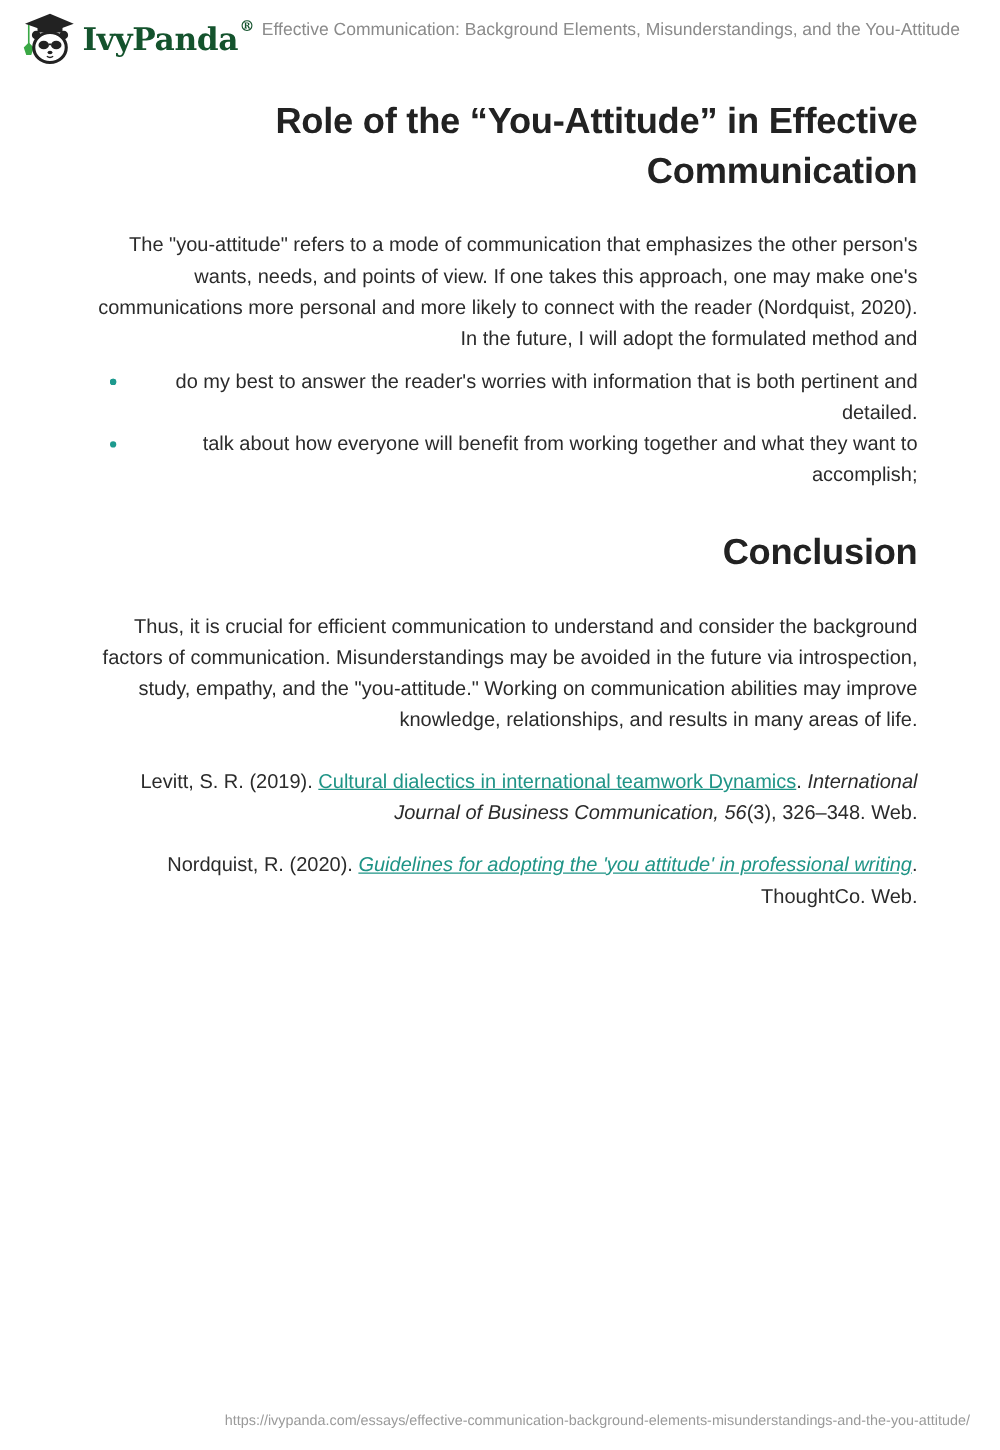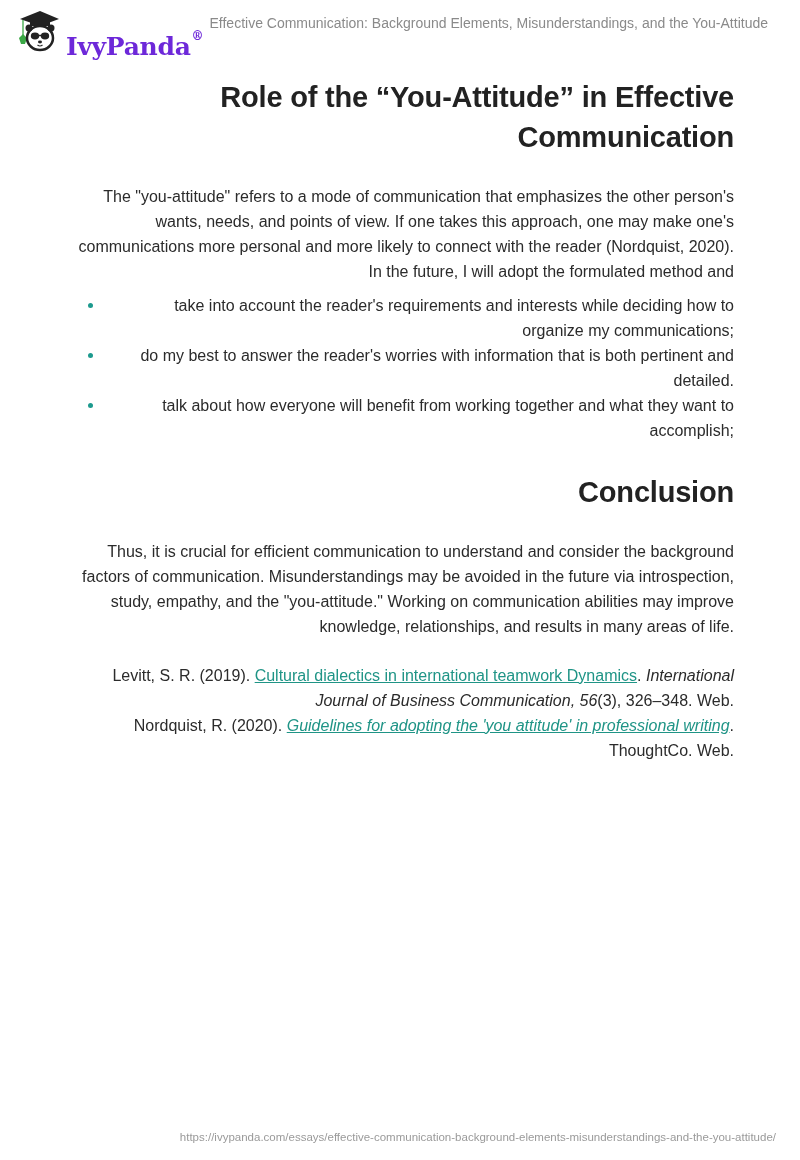--- a/index.html
+++ b/index.html
@@ -27,25 +27,25 @@
       top: 8px;
       display: flex;
       align-items: center;
       height: 44px;
     }
     .logo svg { display: block; }
     .logo-text {
       font-family: "DejaVu Serif", "Liberation Serif", serif;
       font-weight: bold;
       font-size: 25px;
-      color: #6d28d9;
+      color: #14532d;
       margin-left: 6px;
       letter-spacing: -0.3px;
       position: relative;
-      top: 16px;
+      top: 1px;
     }
     .logo-reg {
       font-size: 12px;
       vertical-align: top;
       position: relative;
       top: -3px;
       margin-left: 1px;
     }
     .header-title {
       position: absolute;
@@ -155,21 +155,20 @@
 
   <section>
     <h2 class="h-role">
       <span>Role of the “You-Attitude” in Effective</span><br>
       <span>Communication</span>
     </h2>
     <p class="indent" style="margin-top:27px;">The "you-attitude" refers to a mode of communication that emphasizes the other person's wants, needs, and points of view. If one takes this approach, one may make one's communications more personal and more likely to connect with the reader (Nordquist, 2020). In the future, I will adopt the formulated method and</p>
     <ul class="bullets">
       <li>
         <span class="dot"></span>
-        <span>take into account the reader's requirements and interests while deciding how to organize my communications;</span>
       </li>
       <li>
         <span class="dot"></span>
         <span>do my best to answer the reader's worries with information that is both pertinent and detailed.</span>
       </li>
       <li>
         <span class="dot"></span>
         <span>talk about how everyone will benefit from working together and what they want to accomplish;</span>
       </li>
     </ul>
@@ -178,20 +177,20 @@
   <section>
     <h2 style="margin-top:29px;">Conclusion</h2>
     <p class="indent" style="margin-top:27px;">Thus, it is crucial for efficient communication to understand and consider the background factors of communication. Misunderstandings may be avoided in the future via introspection, study, empathy, and the "you-attitude." Working on communication abilities may improve knowledge, relationships, and results in many areas of life.</p>
   </section>
 
   <section>
     <p class="ref indent" style="margin-top:24px;">
       <span>Levitt, S. R. (2019). </span><a class="ref-link" href="#">Cultural dialectics in international teamwork Dynamics</a><span>.</span>
       <em>International Journal of Business Communication, 56</em><span>(3), 326–348. Web.</span>
     </p>
-    <p class="ref indent" style="">
+    <p class="ref indent" style="margin-top:17px;">
       <span>Nordquist, R. (2020). </span><a class="ref-link" href="#" style="font-style:italic;">Guidelines for adopting the 'you attitude' in professional writing</a><span>. ThoughtCo. Web.</span>
     </p>
   </section>
 
 </main>
 
 <div class="footer-url">https://ivypanda.com/essays/effective-communication-background-elements-misunderstandings-and-the-you-attitude/</div>
 
 </body></html>

